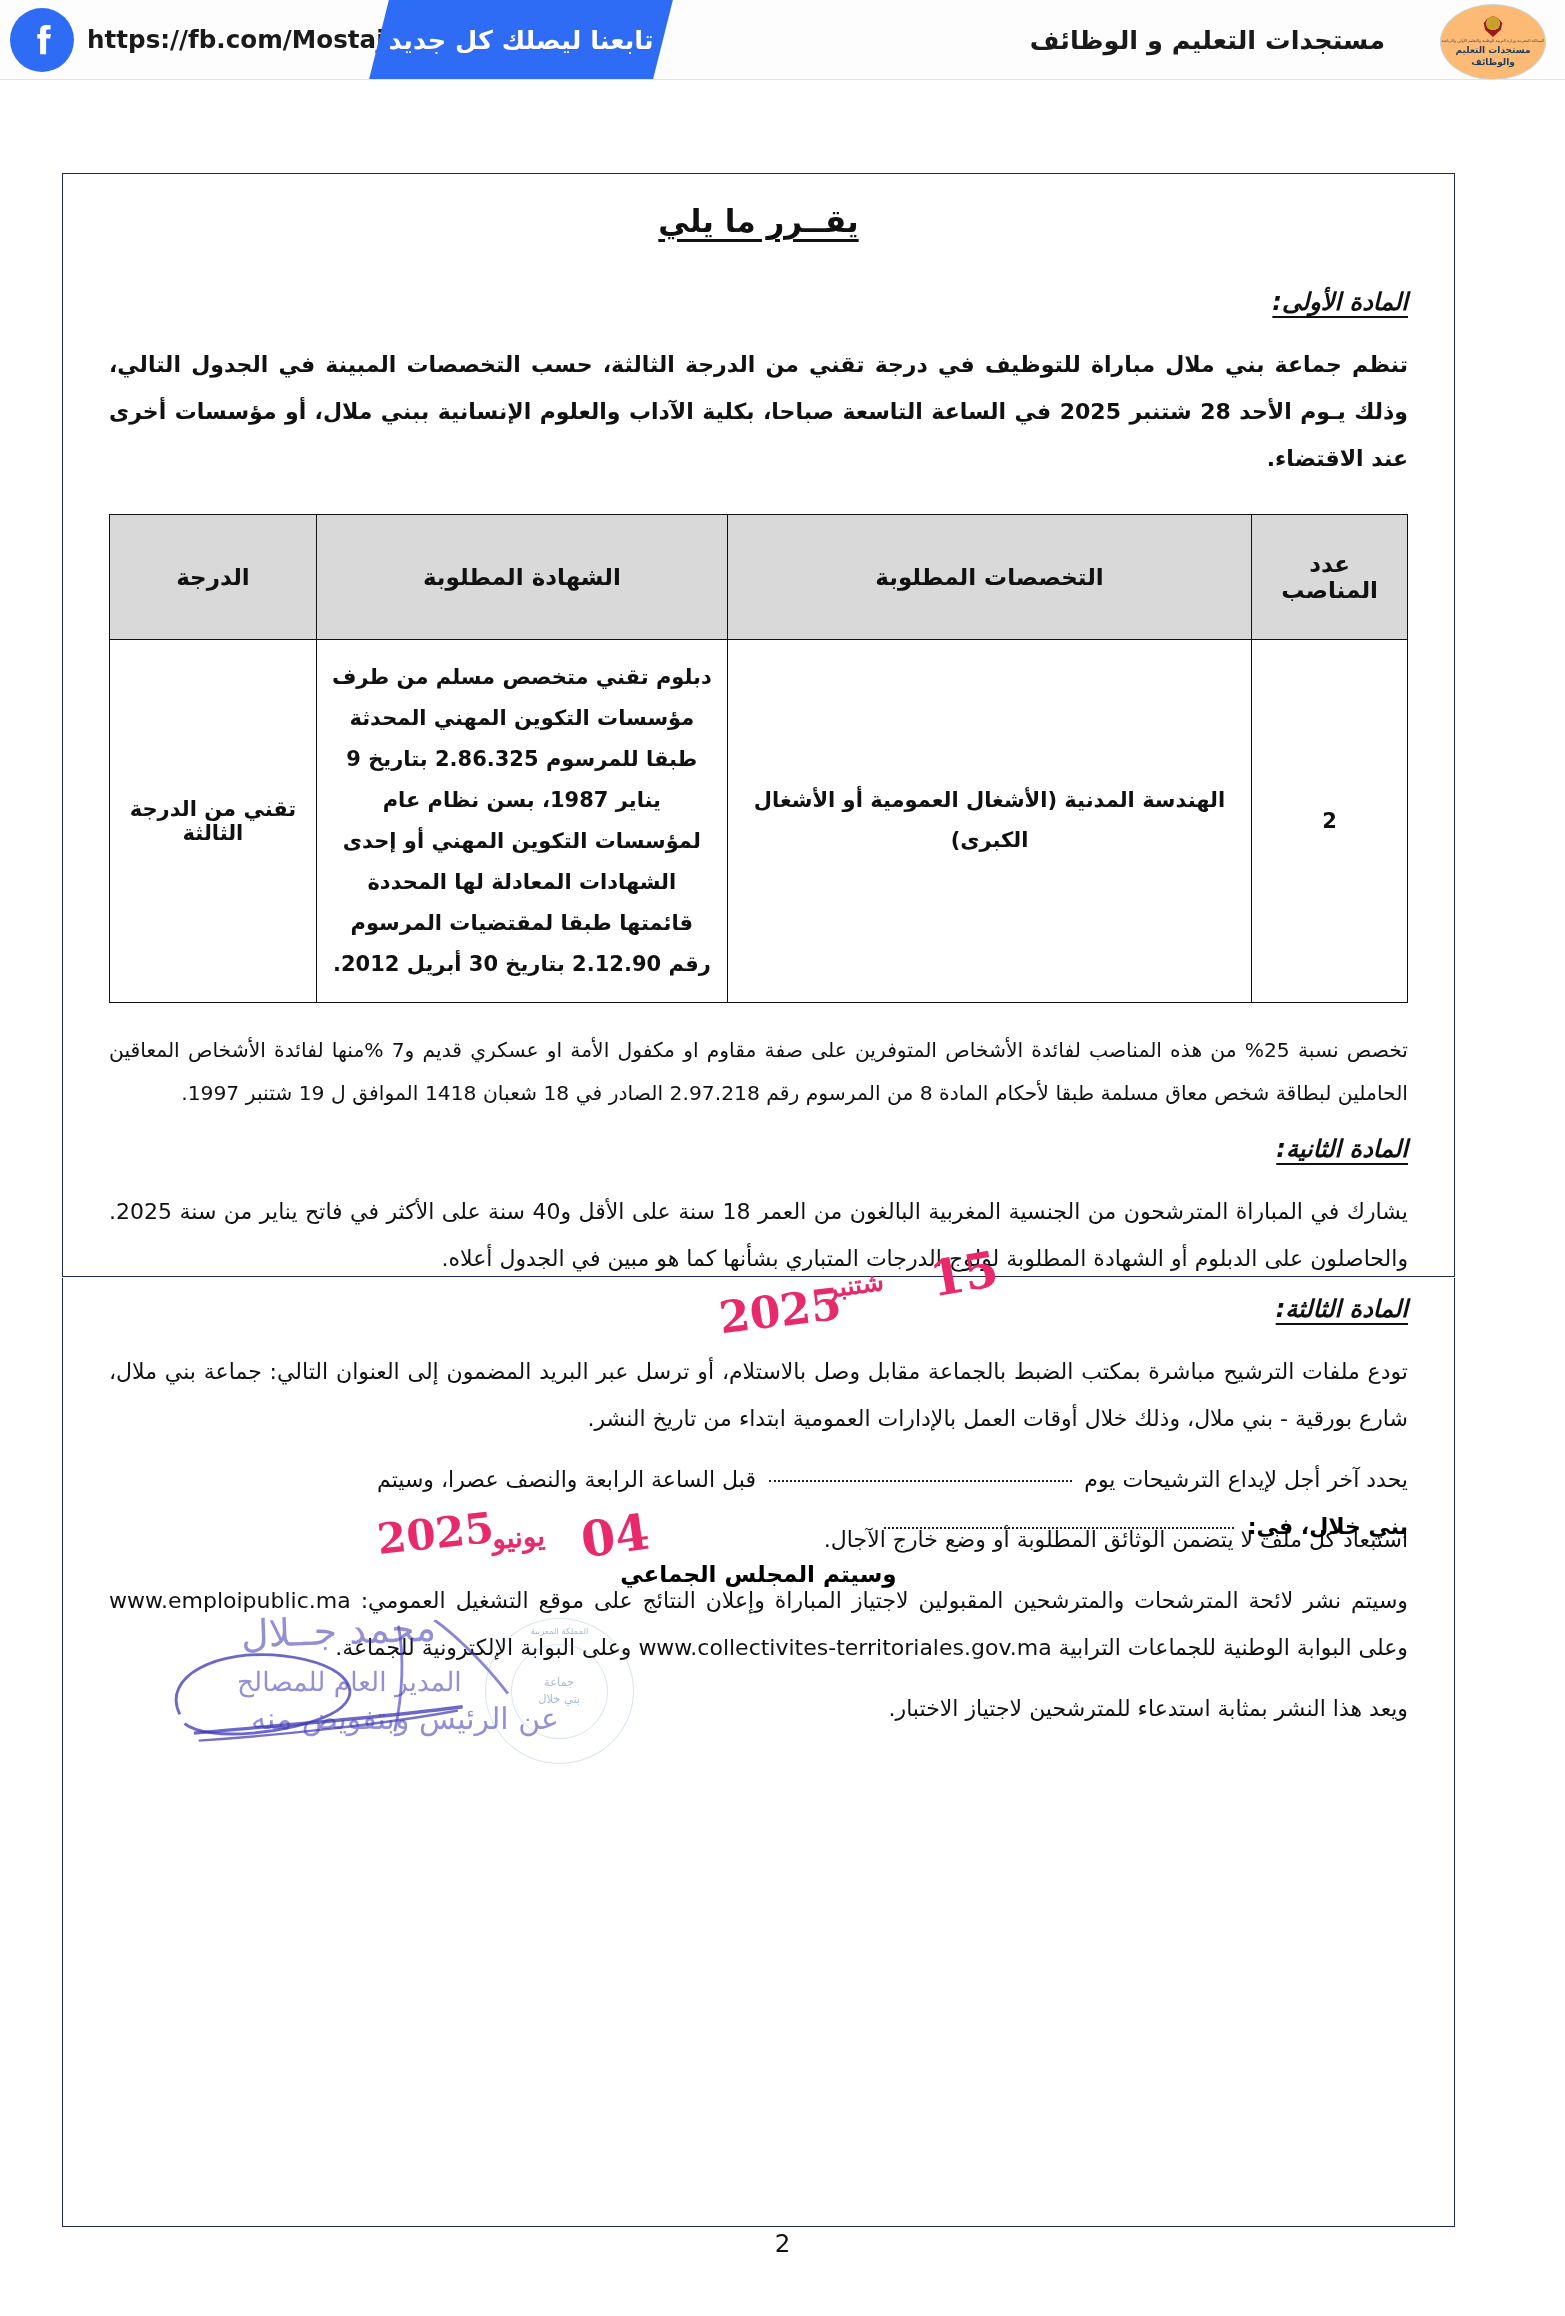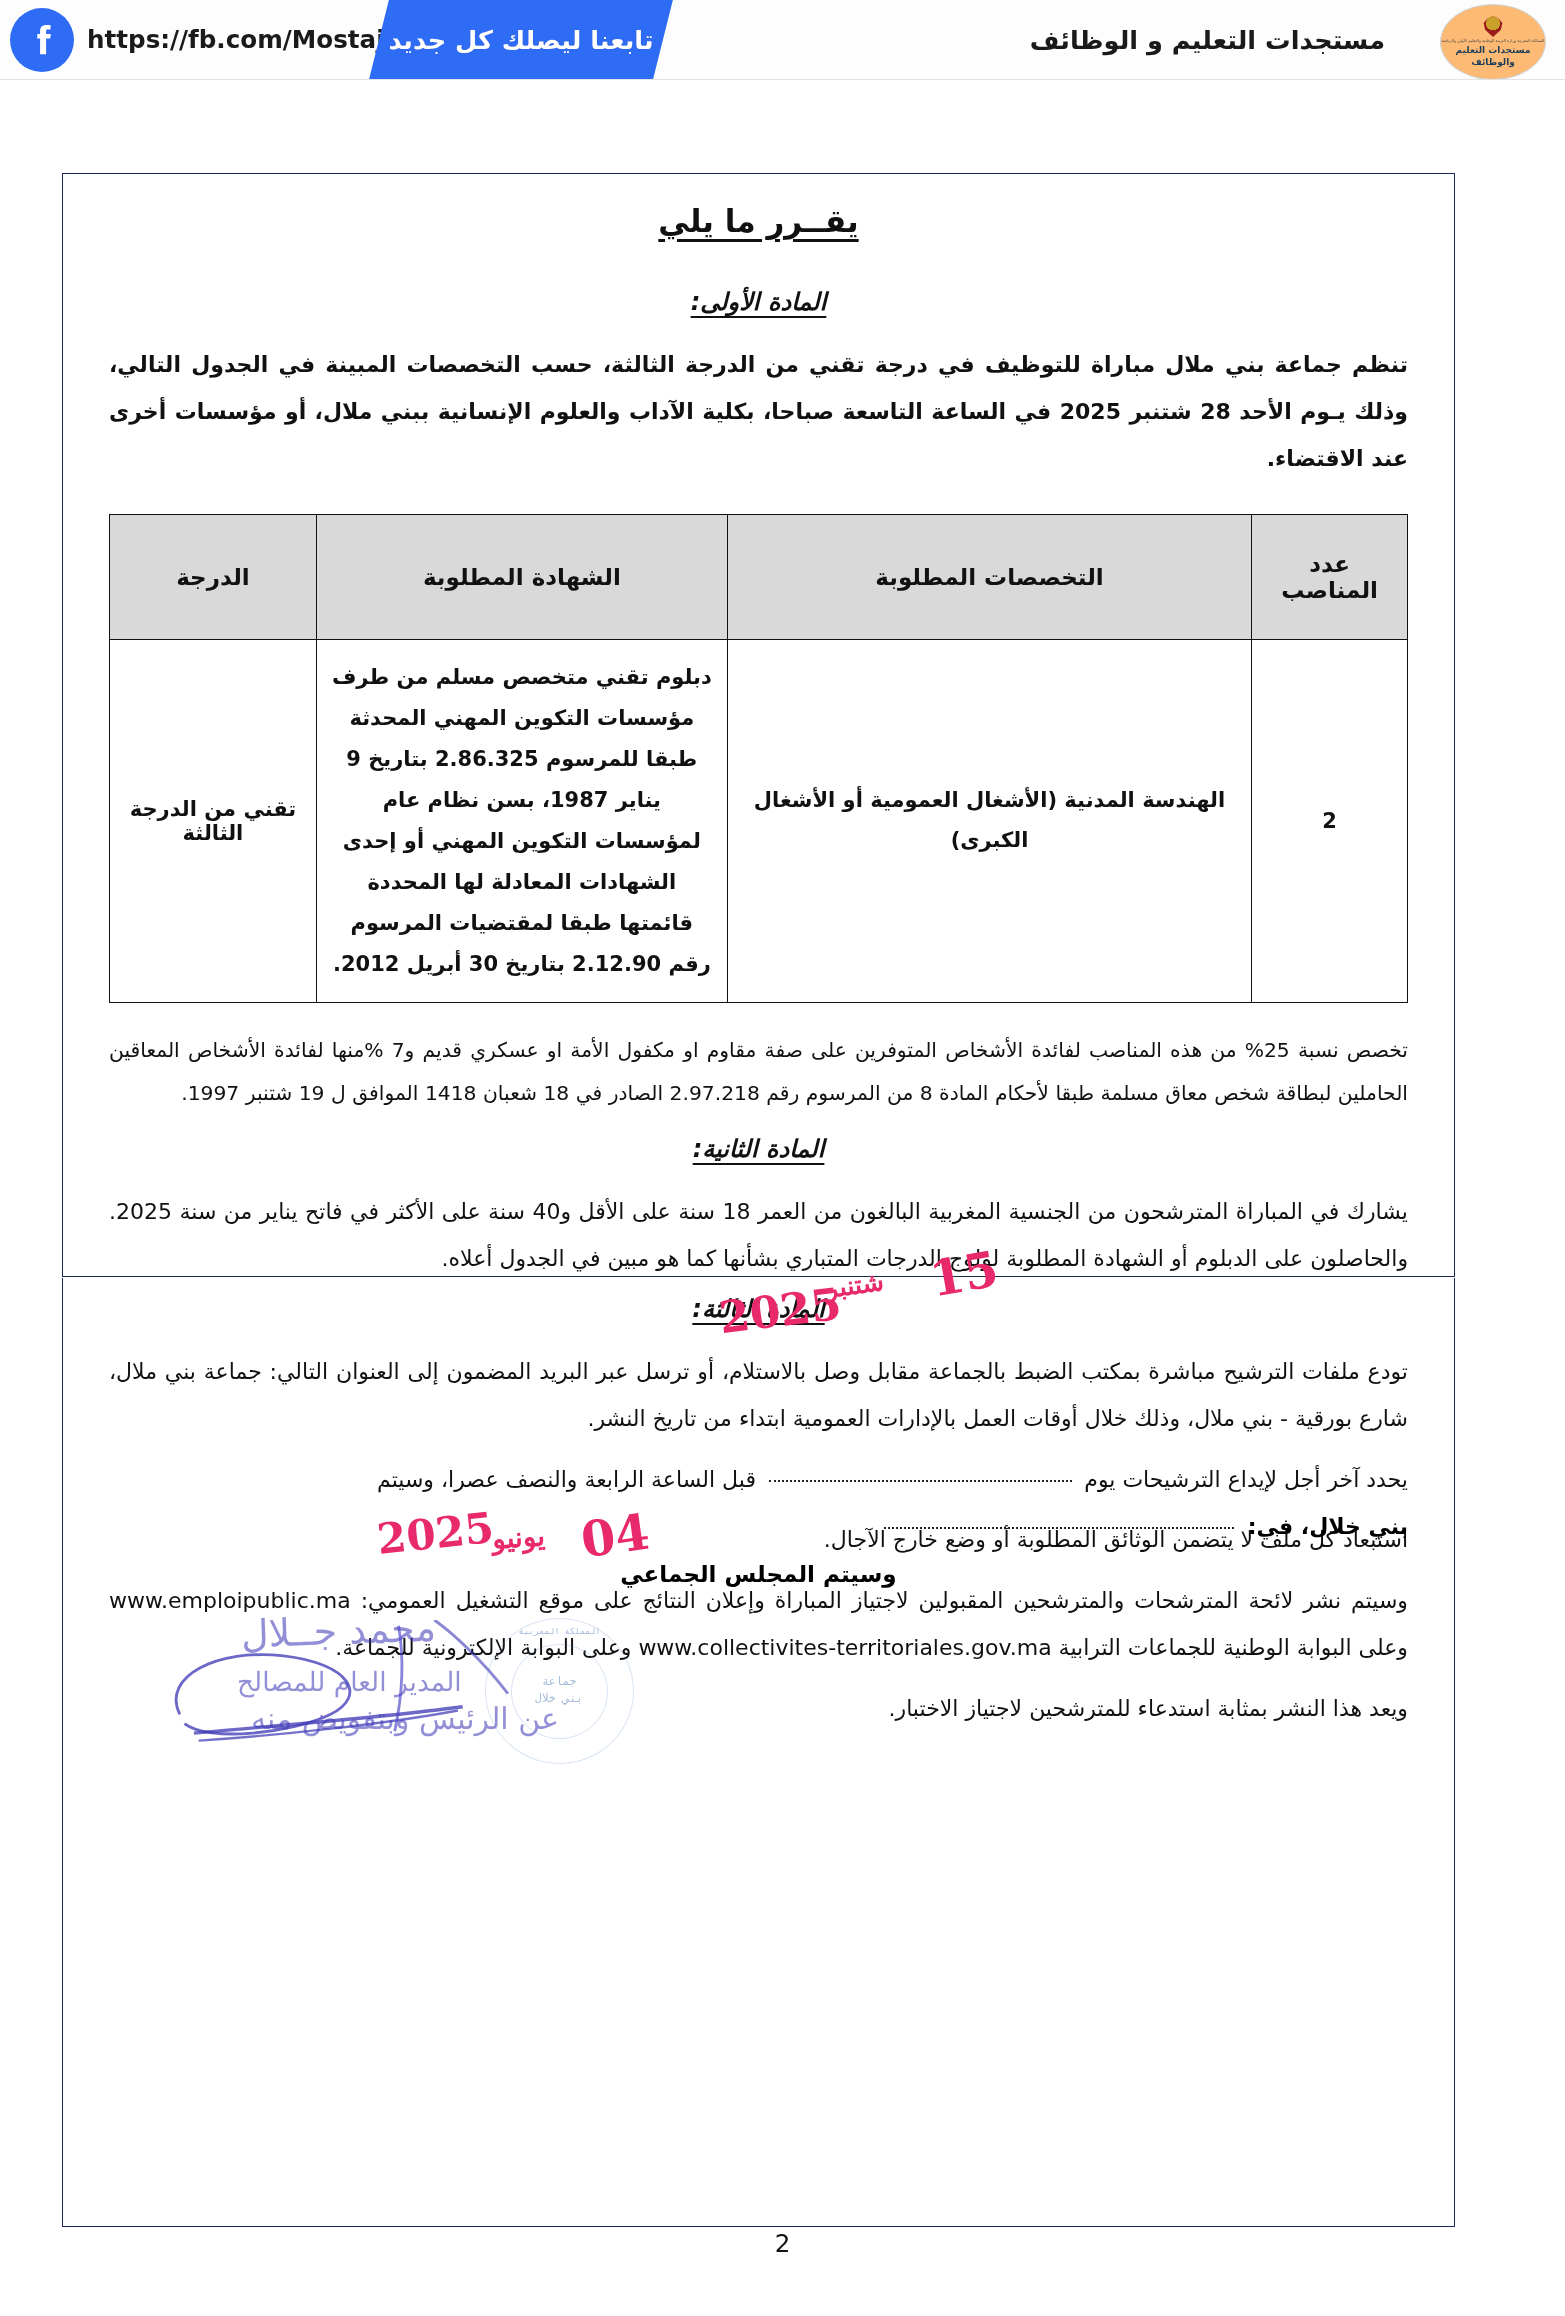--- a/index.html
+++ b/index.html
@@ -97,21 +97,21 @@
     font-size:31px;font-weight:bold;
     letter-spacing:0.9px;
     text-decoration:underline;
     text-underline-offset:6.6px;
     margin:30px 0 49px 0;
   }
 
   .article-head{
     font-size:24px;font-weight:bold;font-style:italic;
     text-decoration:underline;text-underline-offset:5.7px;
-    text-align:center;
+    text-align:right;
     margin:0 0 24.6px 0;
   }
   .para{
     font-size:22px;
     line-height:2.15;
     font-weight:bold;
     margin:0 0 13.2px 0;
   }
   .para.reg{font-weight:normal;}
   .para-narrow{font-size:20.3px;line-height:2.1;font-weight:normal;}
@@ -195,21 +195,20 @@
   .scribble{
     position:absolute;left:151px;top:1620px;width:397px;height:132px;
     pointer-events:none;
   }
   .stamp{
     position:absolute;left:485px;top:1618px;width:147px;height:144px;
     border-radius:50%;
     border:1.9px solid rgba(90,140,200,.45);
     opacity:.5;
     pointer-events:none;
-    font-family:Liberation Mono, monospace;
   }
   .stamp-inner{
     position:absolute;left:24.6px;top:24.6px;width:95px;height:93px;
     border-radius:50%;border:1.9px solid rgba(90,140,200,.45);
     display:flex;flex-direction:column;align-items:center;justify-content:center;
     font-size:11.4px;color:#4a79b5;direction:rtl;text-align:center;line-height:1.5;
   }
   .stamp-top{
     position:absolute;left:0;top:6.6px;width:147px;text-align:center;
     font-size:8.5px;color:#4a79b5;direction:rtl;

